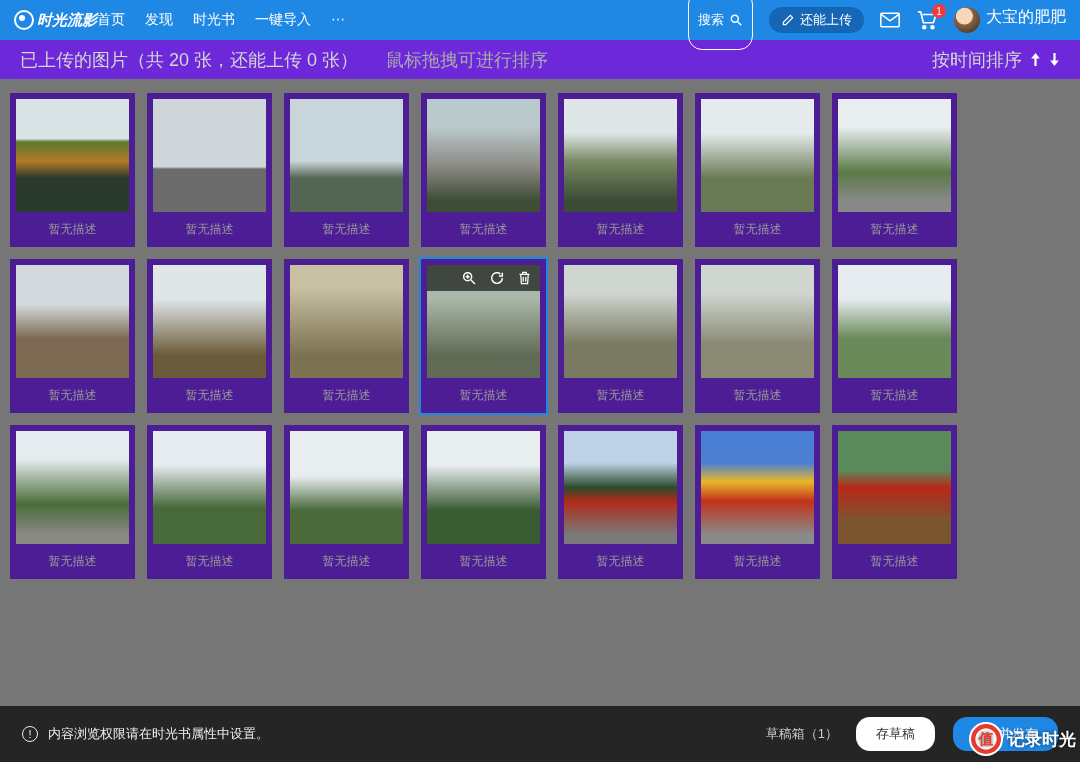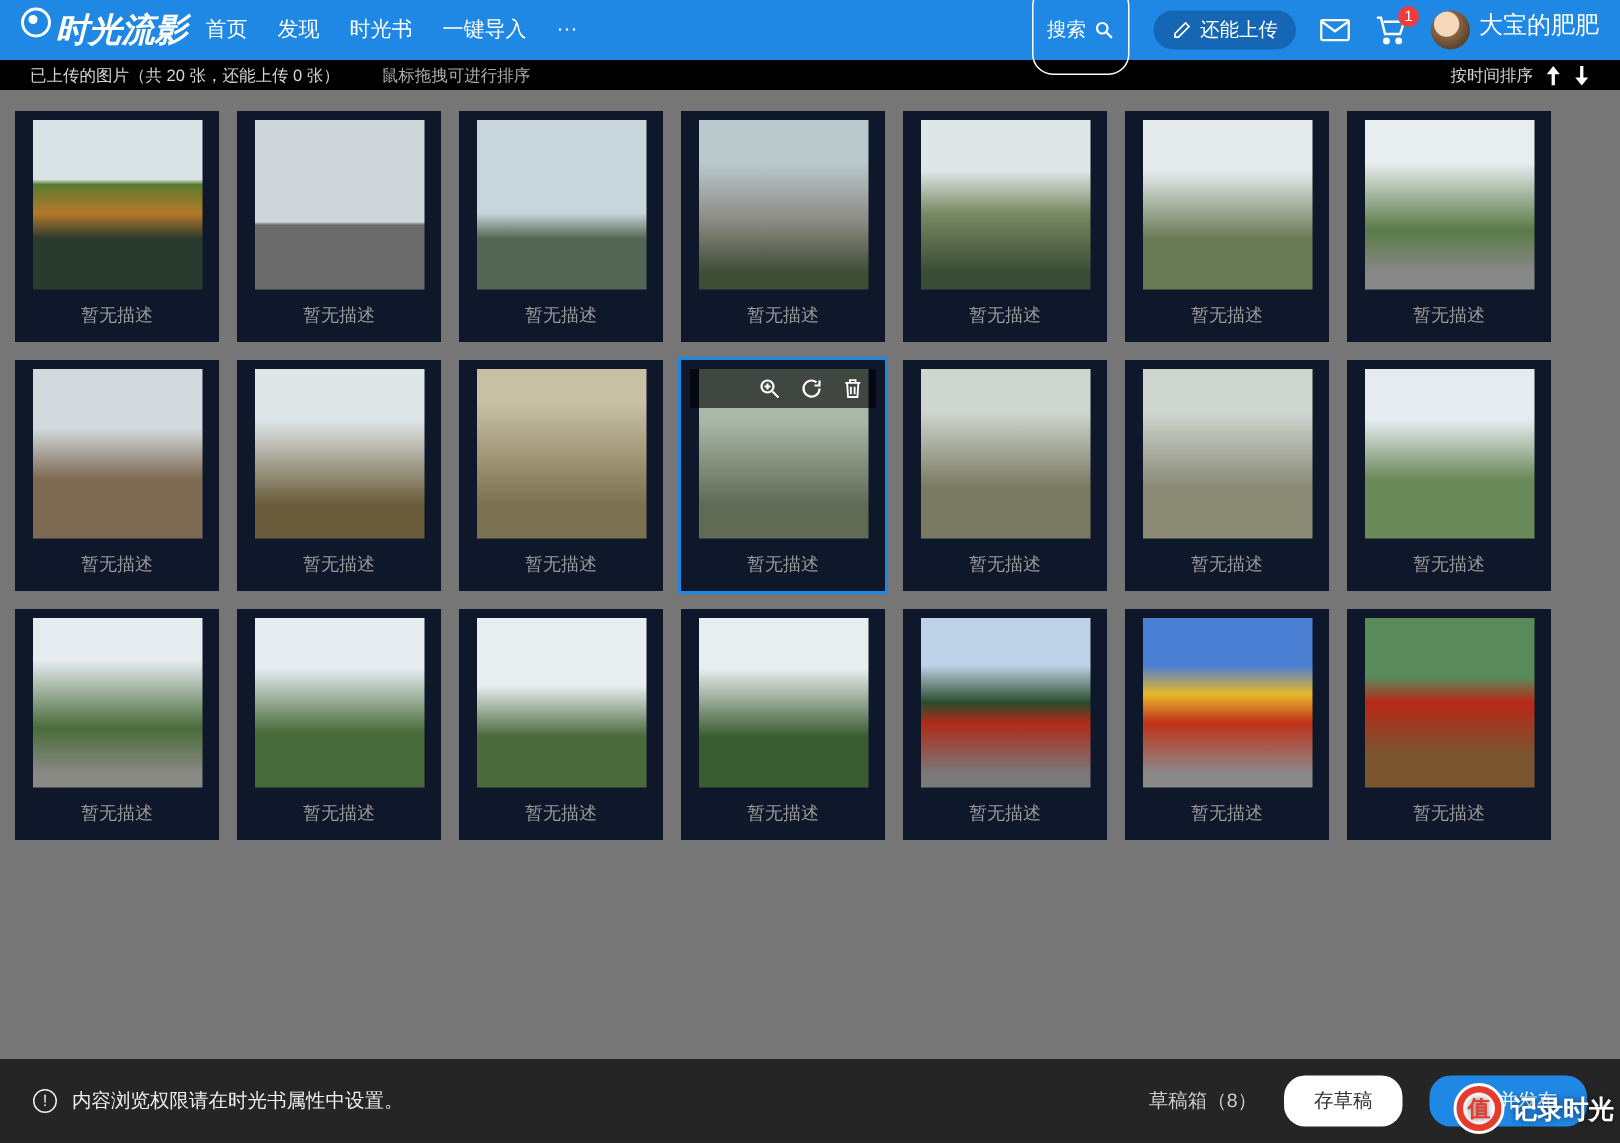--- a/index.html
+++ b/index.html
@@ -1,37 +1,37 @@
 <!DOCTYPE html>
 <html><head>
 <meta charset="utf-8">
 <style>
 * { box-sizing: border-box; margin: 0; padding: 0; }
 body { font-family: "Microsoft YaHei", Arial, sans-serif; background: #767676; width: 1080px; height: 762px; overflow: hidden; position: relative; }
 
 .top-nav { background: #1f88e5; height: 40px; display: flex; align-items: center; padding: 0 14px; color: #fff; font-size: 14px; }
-.logo { font-size: 22px; font-weight: bold; font-style: italic; display: flex; margin-right: 12px; }
+.logo { font-size: 15px; font-weight: bold; font-style: italic; display: flex; align-items: center; }
 .logo-icon { width: 20px; height: 20px; border: 2.5px solid #fff; border-radius: 50%; display: inline-block; margin-right: 3px; position: relative; }
 .logo-icon::after { content:''; position:absolute; width:6px; height:6px; background:#fff; border-radius:50%; left:3px; top:3px; }
 .nav-items { display: flex; gap: 20px; justify-content: flex-end; }
 .nav-item { cursor: pointer; }
 .nav-right { margin-left: auto; display: flex; align-items: center; gap: 16px; }
 .search-pill { border: 1.5px solid #fff; border-radius: 14px; padding: 20px 9px; display: flex; align-items: center; gap: 5px; font-size: 13px; cursor: pointer; }
 .record-btn { background: #1566b5; border-radius: 14px; padding: 4px 12px; display: flex; align-items: center; gap: 5px; font-size: 13px; cursor: pointer; }
 .icon-btn { cursor: pointer; position: relative; }
 .badge { position: absolute; top: -6px; right: -8px; background: #ef3b3b; color: #fff; font-size: 10px; width: 14px; height: 14px; border-radius: 50%; display: flex; align-items: center; justify-content: center; }
 .avatar { width: 26px; height: 26px; border-radius: 50%; background: radial-gradient(circle at 40% 35%, #f5d8b9 35%, #8a6344 38%, #5a4530 70%); }
 .user-chunk { display: flex; align-items: flex-start; gap: 6px; font-size: 16px; cursor: pointer; }
 
-.sub-bar { background: #000000; height: 20px; display: flex; align-items: center; padding: 0 20px; color: #d5d5d5; font-size: 11px; }
+.sub-bar { background: #6d28d9; height: 39px; display: flex; align-items: center; padding: 0 20px; color: #d5d5d5; font-size: 18px; }
 .sub-left { display: flex; gap: 28px; }
 .sub-right { margin-left: auto; display: flex; align-items: center; gap: 8px; cursor: pointer; }
 
 .gallery { padding: 14px 10px; display: flex; flex-wrap: wrap; gap: 12px; }
-.card { width: 136px; background: #0f172a; display: flex; flex-direction: column; align-items: center; padding: 6px 6px 0 6px; position: relative; }
+.card { width: 125px; background: #4c1d95; display: flex; flex-direction: column; align-items: center; padding: 6px 6px 0 6px; position: relative; }
 .thumb { width: 113px; height: 113px; background: #ccc; }
 .cap { font-size: 12px; color: #999; padding: 9px 0; }
 .card.sel { outline: 2px solid #1f88e5; }
 .hover-tools { position: absolute; top: 6px; left: 6px; right: 6px; height: 26px; background: rgba(0,0,0,0.62); display: flex; align-items: center; justify-content: flex-end; gap: 12px; padding-right: 8px; color: #fff; }
 .tool { cursor: pointer; font-size: 15px; }
 
 .t1{background:linear-gradient(#d9e3e6 35%,#5a7a2e 38%,#b5792a 55%,#2a3a2c 70%)}
 .t2{background:linear-gradient(#cfd6da 60%,#6c6c6c 62%)}
 .t3{background:linear-gradient(#c8d5da 55%,#556553 70%)}
 .t4{background:linear-gradient(#bac9cc 25%,#8a8a82 60%,#3e4d35 90%)}
@@ -243,21 +243,21 @@
       <div class="cap">暂无描述</div>
     </div>
 </div>
 
 <div class="bottom-bar">
   <div class="info-left">
     <span class="info-icon">!</span>
     <span>内容浏览权限请在时光书属性中设置。</span>
   </div>
   <div class="bottom-right">
-    <span style="color:#ccc">草稿箱（8）</span>
+    <span style="color:#ccc">草稿箱（1）</span>
     <span class="btn btn-white">存草稿</span>
     <span class="btn btn-blue">保存并发布</span>
   </div>
 </div>
 
 <div class="wm">
   <div class="wm-badge">
       <span>值</span>
     </div>
   <span>记录时光</span>

